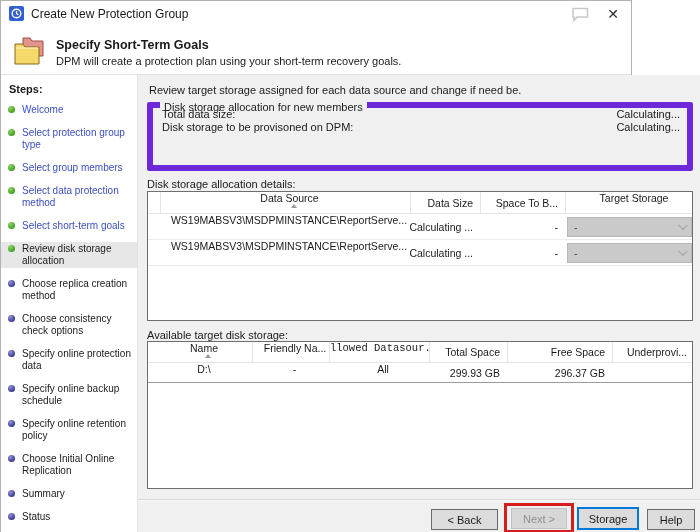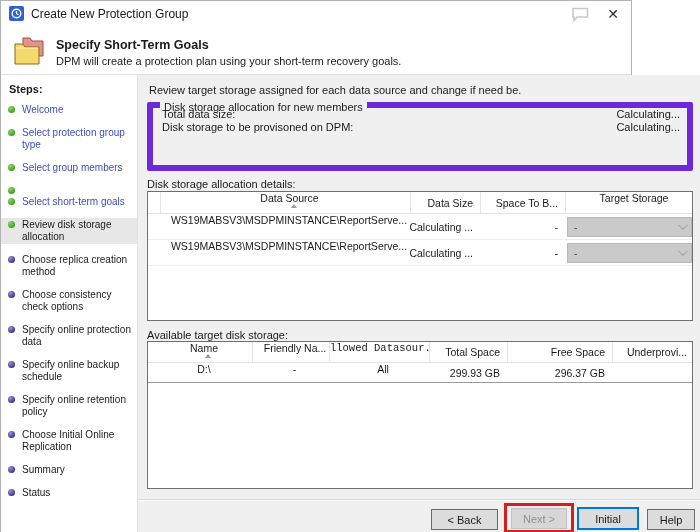--- a/index.html
+++ b/index.html
@@ -96,21 +96,21 @@
     <div class="wiz-title">Specify Short-Term Goals</div>
     <div class="wiz-subtitle">DPM will create a protection plan using your short-term recovery goals.</div>
   </div>
 
   <div class="sidebar">
     <div class="steps-heading">Steps:</div>
     <ul id="steps-list">
         <li class="step completed"><span class="bullet"></span><span class="step-label">Welcome</span></li>
         <li class="step completed"><span class="bullet"></span><span class="step-label">Select protection group type</span></li>
         <li class="step completed"><span class="bullet"></span><span class="step-label">Select group members</span></li>
-        <li class="step completed"><span class="bullet"></span></li>
+        <li class="step completed"><span class="bullet"></span><span class="step-label">Select data protection method</span></li>
         <li class="step completed"><span class="bullet"></span><span class="step-label">Select short-term goals</span></li>
         <li class="step current"><span class="bullet"></span><span class="step-label">Review disk storage allocation</span></li>
         <li class="step pending"><span class="bullet"></span><span class="step-label">Choose replica creation method</span></li>
         <li class="step pending"><span class="bullet"></span><span class="step-label">Choose consistency check options</span></li>
         <li class="step pending"><span class="bullet"></span><span class="step-label">Specify online protection data</span></li>
         <li class="step pending"><span class="bullet"></span><span class="step-label">Specify online backup schedule</span></li>
         <li class="step pending"><span class="bullet"></span><span class="step-label">Specify online retention policy</span></li>
         <li class="step pending"><span class="bullet"></span><span class="step-label">Choose Initial Online Replication</span></li>
         <li class="step pending"><span class="bullet"></span><span class="step-label">Summary</span></li>
         <li class="step pending"><span class="bullet"></span><span class="step-label">Status</span></li>
@@ -206,17 +206,17 @@
           <div class="tcell ar" style="width: 78px;">299.93 GB</div>
           <div class="tcell ar" style="width: 105px;">296.37 GB</div>
         </div>
       </div>
 
     <div class="footer-sep"></div>
 
     <button class="btn btn-back">&lt; Back</button>
     <div class="next-highlight"></div>
     <button class="btn btn-next" disabled="">Next &gt;</button>
-    <button class="btn btn-cancel">Initial</button>
+    <button class="btn btn-cancel">Storage</button>
     <button class="btn btn-help">Help</button>
   </div>
 
 </div>
 
 </body></html>

